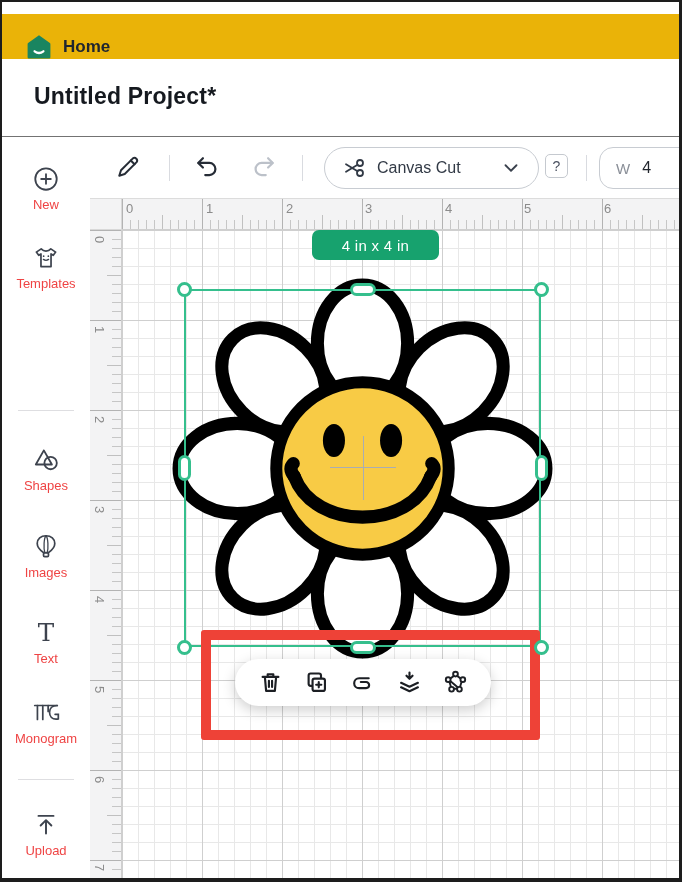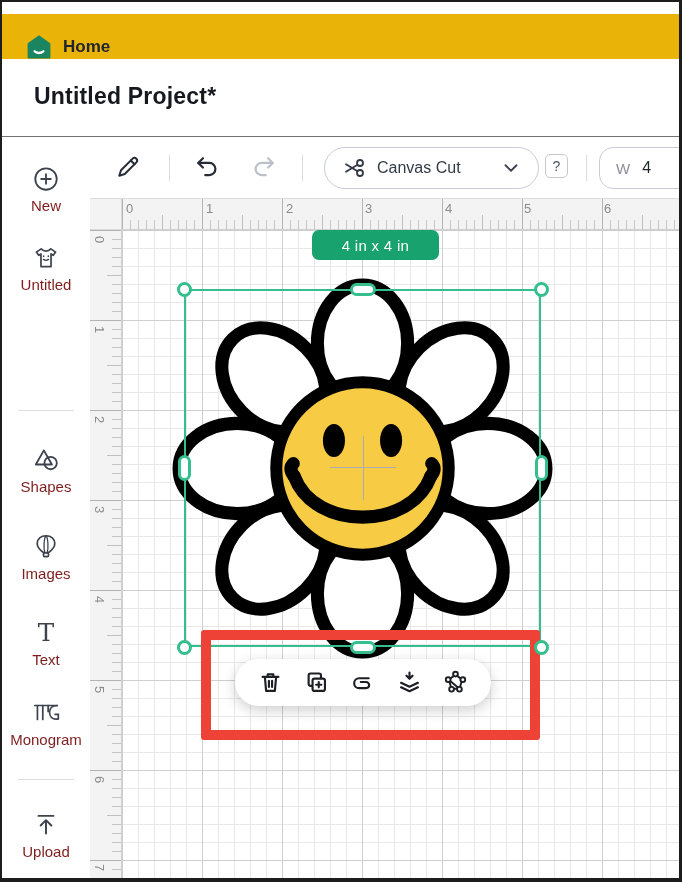--- a/index.html
+++ b/index.html
@@ -14,21 +14,21 @@
   .home-tab{position:absolute;left:14px;top:8px;height:49px;display:flex;align-items:center;gap:11px;padding:0 10px;cursor:pointer;}
   .home-tab .label{font-size:17px;font-weight:600;color:#20262f;}
   .canvas-tab{position:absolute;left:130px;top:8px;width:124px;height:49px;background:#fff;border-radius:10px 10px 0 0;display:flex;align-items:center;justify-content:center;cursor:pointer;}
   .canvas-tab .label{font-size:17px;font-weight:600;color:#20262f;}
   
   .header{position:absolute;left:0;top:57px;width:100%;height:77px;background:#fff;border-bottom:2px solid #737373;}
   .title{position:absolute;left:32px;top:24px;font-size:23px;font-weight:700;color:#15191f;letter-spacing:.2px;}
   
   .sidebar{position:absolute;left:0;top:135px;width:88px;height:747px;background:#fff;border-right:1px solid #e7e7e9;}
   .side-item{position:absolute;left:0;width:88px;display:flex;flex-direction:column;align-items:center;gap:3px;cursor:pointer;}
-  .side-item .lbl{font-size:15px;color:#7f1d1d;}
+  .side-item .lbl{font-size:13px;color:#ef4444;}
   .side-div{position:absolute;left:16px;width:56px;height:1px;background:#dedee1;}
   
   .toolbar{position:absolute;left:88px;top:135px;width:594px;height:61px;background:#fff;}
   .tb-abs{position:absolute;}
   .tb-div{position:absolute;top:18px;width:1px;height:26px;background:#d9dbe0;}
   .icon-btn{display:flex;align-items:center;justify-content:center;width:32px;height:32px;cursor:pointer;background:none;border:none;padding:0;}
   .op-select{position:absolute;left:234px;top:10px;width:213px;height:40px;border:1px solid #c8ccd2;border-radius:21px;background:#fff;display:flex;align-items:center;cursor:pointer;}
   .op-select .op-label{font-size:16px;color:#323a46;margin-left:10px;}
   .op-select .scissors{margin-left:16px;}
   .op-select .chev{position:absolute;right:16px;top:9px;}
@@ -105,21 +105,21 @@
     </div>
     <div class="side-item" style="top:106px;">
       <span>
         <svg width="30" height="30" viewBox="0 0 28 28" fill="none" stroke="#3d434e" stroke-width="1.6" stroke-linecap="round" stroke-linejoin="round">
           <path d="M9.5 5.5 L5 8.5 l2.2 3 L9.3 10.2 V22 h9.4 V10.2 l2.1 1.3 2.2 -3 L18.5 5.5 c-1.2 1.3 -2.7 2 -4.5 2 s-3.3 -.7 -4.5 -2 Z"></path>
           <circle cx="11.8" cy="12.3" r=".8" fill="#3d434e" stroke="none"></circle>
           <circle cx="16.2" cy="12.3" r=".8" fill="#3d434e" stroke="none"></circle>
           <path d="M11.6 15.3 q2.4 1.8 4.8 0" stroke-width="1.3"></path>
         </svg>
       </span>
-      <span class="lbl">Untitled</span>
+      <span class="lbl">Templates</span>
     </div>
     <div class="side-div" style="top:273px;"></div>
     <div class="side-item" style="top:308px;">
       <span>
         <svg width="30" height="30" viewBox="0 0 28 28" fill="none" stroke="#3d434e" stroke-width="1.7" stroke-linejoin="round">
           <path d="M12 5 L4.5 18.2 h15 Z"></path>
           <circle cx="18.3" cy="16.8" r="5.8"></circle>
         </svg>
       </span>
       <span class="lbl">Shapes</span>

